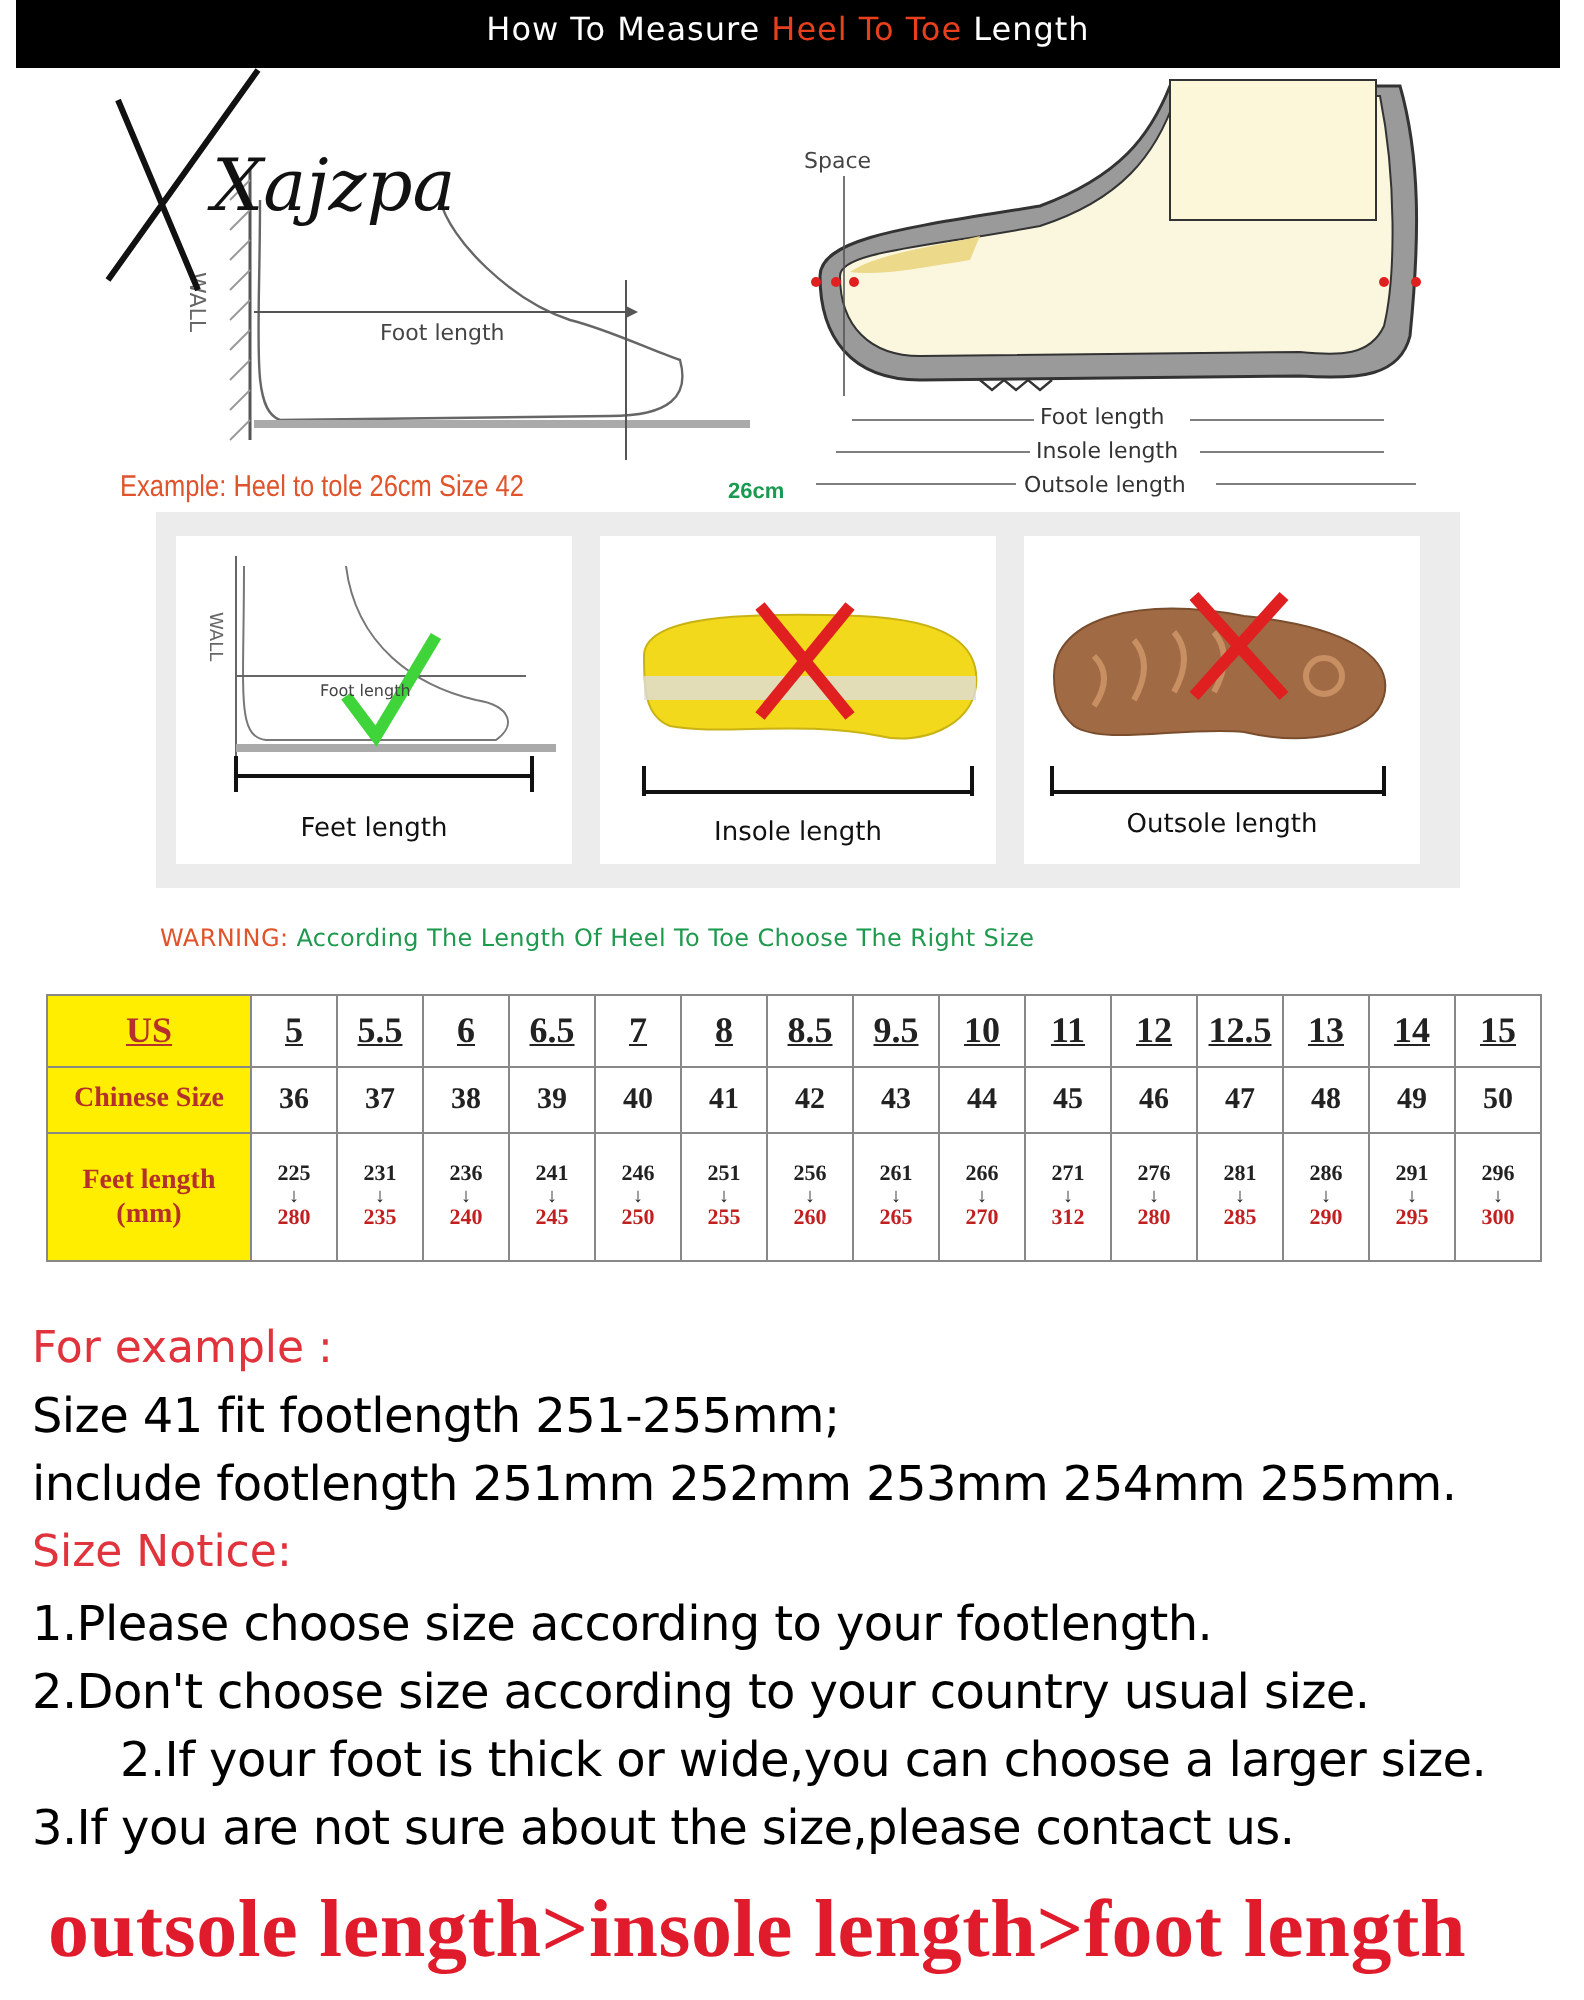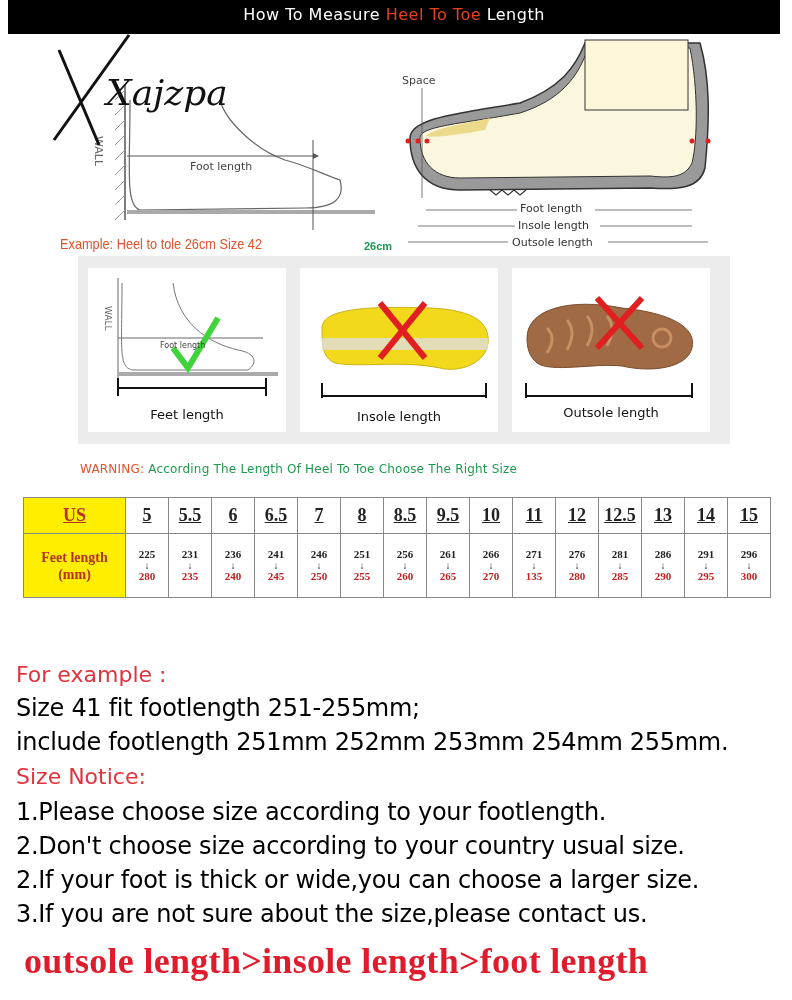--- a/index.html
+++ b/index.html
@@ -23,21 +23,21 @@
   table.size tr.r1 td { height: 36px; font-size: 18px; text-decoration: underline; }
   table.size tr.r2 td { height: 33px; font-size: 15px; }
   table.size tr.r3 td { height: 64px; font-size: 11px; line-height: 11px; }
   table.size td.v { width: 43px; }
   .fl-top { color: #222; display: block; }
   .fl-arrow { color: #222; display: block; font-size: 10px; }
   .fl-bot { color: #c0201f; display: block; }
   .text-block { position: absolute; left: 16px; font-family: "DejaVu Sans", sans-serif; }
   .t-red { color: #e0333b; font-size: 22px; }
   .t-navy { color: #000000; font-size: 24px; letter-spacing: -0.3px; }
-  .final { position: absolute; left: 24px; top: 940px; font-family: "Liberation Serif", serif; font-weight: bold; font-size: 36px; color: #e01c2c; letter-spacing: 0.3px; }
+  .final { position: absolute; left: 24px; top: 940px; font-family: "Liberation Serif", serif; font-weight: bold; font-size: 41px; color: #e01c2c; letter-spacing: 0.3px; }
 </style>
 </head>
 <body>
 
 <div class="title-bar">
   <span>How To Measure </span><span class="hl">Heel To Toe</span><span> Length</span>
 </div>
 
 <svg class="foot-diagram-left" viewBox="0 0 300 150">
   <line x1="40" y1="5" x2="40" y2="140" stroke="#555" stroke-width="1.5"></line>
@@ -161,20 +161,38 @@
     <td class="v">8.5</td>
     <td class="v">9.5</td>
     <td class="v">10</td>
     <td class="v">11</td>
     <td class="v">12</td>
     <td class="v">12.5</td>
     <td class="v">13</td>
     <td class="v">14</td>
     <td class="v">15</td>
   </tr>
+  <tr class="r2">
+    <td class="hdr" style="font-size:14px;">Chinese Size</td>
+    <td class="v">36</td>
+    <td class="v">37</td>
+    <td class="v">38</td>
+    <td class="v">39</td>
+    <td class="v">40</td>
+    <td class="v">41</td>
+    <td class="v">42</td>
+    <td class="v">43</td>
+    <td class="v">44</td>
+    <td class="v">45</td>
+    <td class="v">46</td>
+    <td class="v">47</td>
+    <td class="v">48</td>
+    <td class="v">49</td>
+    <td class="v">50</td>
+  </tr>
   <tr class="r3">
     <td class="hdr" style="font-size:14px; line-height:17px;">
       <span style="display:block">Feet length</span>
       <span style="display:block">(mm)</span>
     </td>
     <td class="v">
           <span class="fl-top">225</span>
           <span class="fl-arrow">↓</span>
           <span class="fl-bot">280</span>
         </td>
@@ -214,21 +232,21 @@
           <span class="fl-bot">265</span>
         </td>
     <td class="v">
           <span class="fl-top">266</span>
           <span class="fl-arrow">↓</span>
           <span class="fl-bot">270</span>
         </td>
     <td class="v">
           <span class="fl-top">271</span>
           <span class="fl-arrow">↓</span>
-          <span class="fl-bot">135</span>
+          <span class="fl-bot">312</span>
         </td>
     <td class="v">
           <span class="fl-top">276</span>
           <span class="fl-arrow">↓</span>
           <span class="fl-bot">280</span>
         </td>
     <td class="v">
           <span class="fl-top">281</span>
           <span class="fl-arrow">↓</span>
           <span class="fl-bot">285</span>
@@ -251,16 +269,16 @@
   </tr>
 </tbody>
   </table>
 
 <div class="text-block t-red" style="top:662px;">For example :</div>
 <div class="text-block t-navy" style="top:694px;">Size 41 fit footlength 251-255mm;</div>
 <div class="text-block t-navy" style="top:728px;">include footlength 251mm 252mm 253mm 254mm 255mm.</div>
 <div class="text-block t-red" style="top:764px;">Size Notice:</div>
 <div class="text-block t-navy" style="top:798px;text-align:center;">1.Please choose size according to your footlength.</div>
 <div class="text-block t-navy" style="top:832px;">2.Don't choose size according to your country usual size.</div>
-<div class="text-block t-navy" style="top:866px;">2.If your foot is thick or wide,you can choose a larger size.</div>
+<div class="text-block t-navy" style="top:866px;margin-left:44px;">2.If your foot is thick or wide,you can choose a larger size.</div>
 <div class="text-block t-navy" style="top:900px;">3.If you are not sure about the size,please contact us.</div>
 
 <div class="final">outsole length&gt;insole length&gt;foot length</div>
 
 </body></html>

